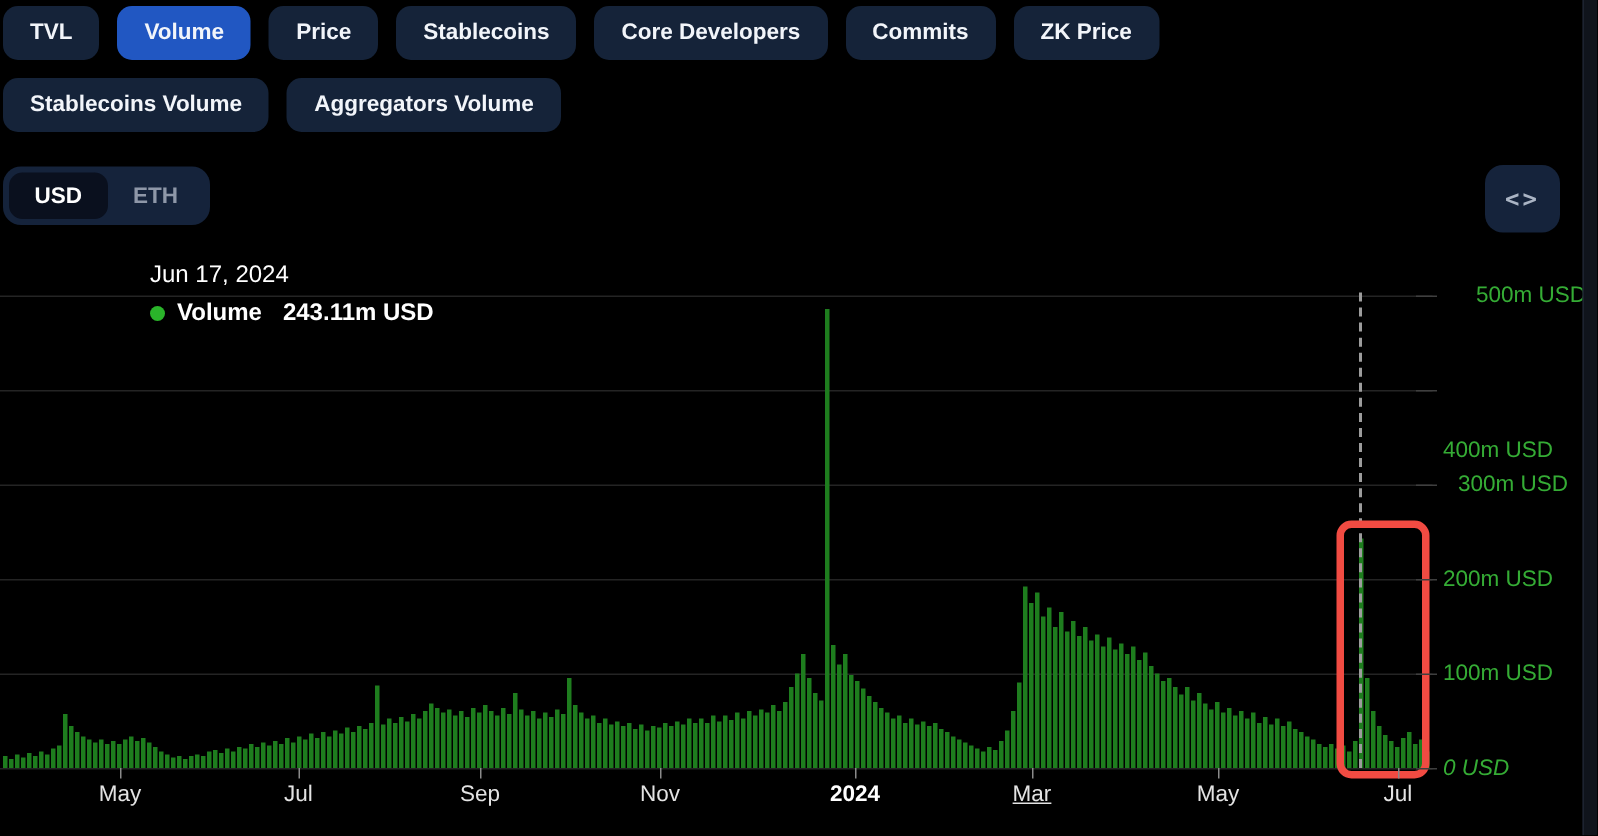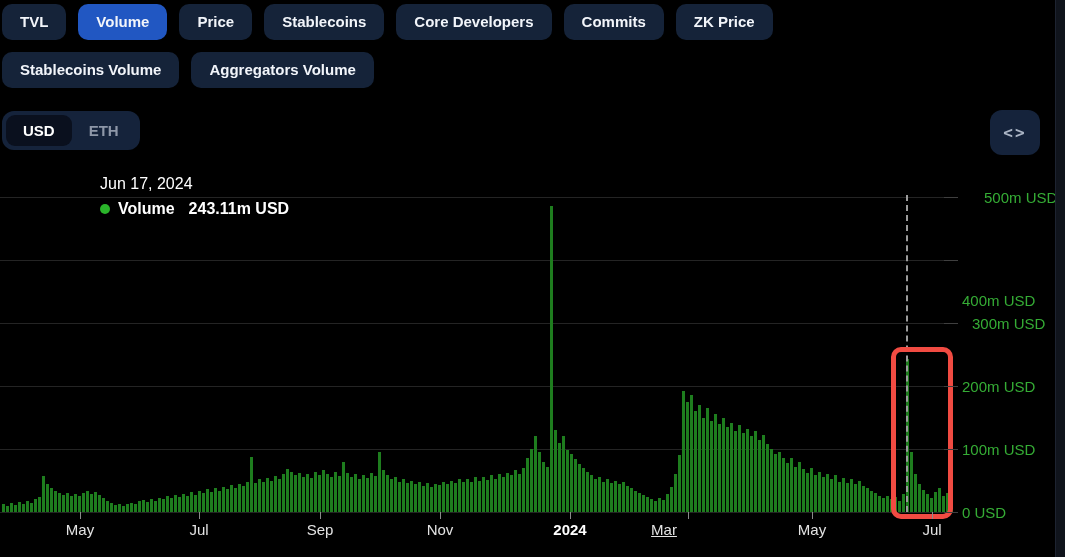--- a/index.html
+++ b/index.html
@@ -344,39 +344,39 @@
         <div class="xlabel" style="left: 80px;">May</div>
         <div class="xtick" style="left: 199px;"></div>
         <div class="xlabel" style="left: 199px;">Jul</div>
         <div class="xtick" style="left: 320px;"></div>
         <div class="xlabel" style="left: 320px;">Sep</div>
         <div class="xtick" style="left: 440px;"></div>
         <div class="xlabel" style="left: 440px;">Nov</div>
         <div class="xtick" style="left: 570px;"></div>
         <div class="xlabel year" style="left: 570px;">2024</div>
         <div class="xtick" style="left: 688px;"></div>
-        <div class="xlabel" style="left: 664px; text-decoration: underline;">Mar</div>
+        <div class="xlabel" style="left: 688px; text-decoration: underline;">Mar</div>
         <div class="xtick" style="left: 812px;"></div>
         <div class="xlabel" style="left: 812px;">May</div>
         <div class="xtick" style="left: 932px;"></div>
         <div class="xlabel" style="left: 932px;">Jul</div>
       </div>
     <div id="yAxisLayer">
         <div class="ytick" style="top: 27px;"></div>
         <div class="ylabel" style="top: 27px; margin-left: 22px;">500m USD</div>
         <div class="ytick" style="top: 90px;"></div>
         <div class="ylabel" style="top: 90px; margin-top: 40px;">400m USD</div>
         <div class="ytick" style="top: 153px;"></div>
         <div class="ylabel" style="top: 153px; margin-left: 10px;">300m USD</div>
         <div class="ytick" style="top: 216px;"></div>
         <div class="ylabel" style="top: 216px; text-align: center;">200m USD</div>
         <div class="ytick" style="top: 279px;"></div>
         <div class="ylabel" style="top: 279px;">100m USD</div>
         <div class="ytick" style="top: 342px;"></div>
-        <div class="ylabel" style="top: 342px;">0 USD</div>
+        <div class="ylabel" style="top: 342px; font-style: italic;">0 USD</div>
       </div>
 
     <div class="tooltip">
       <div class="tt-date">Jun 17, 2024</div>
       <div class="tt-row">
         <span class="tt-dot"></span>
         <span class="tt-series">Volume</span>
         <span class="tt-value">243.11m USD</span>
       </div>
     </div>

